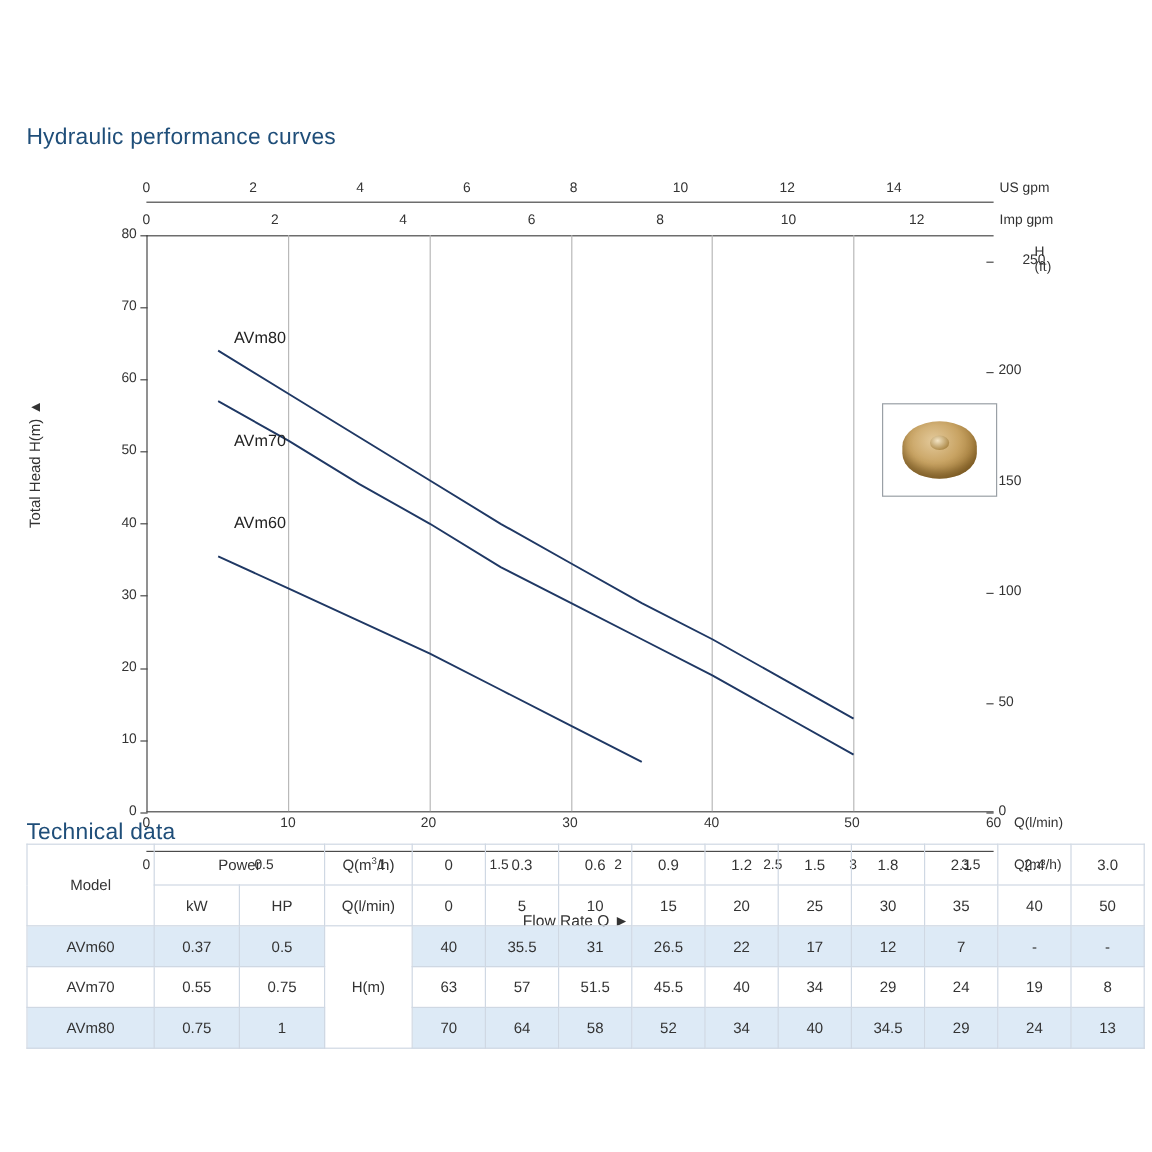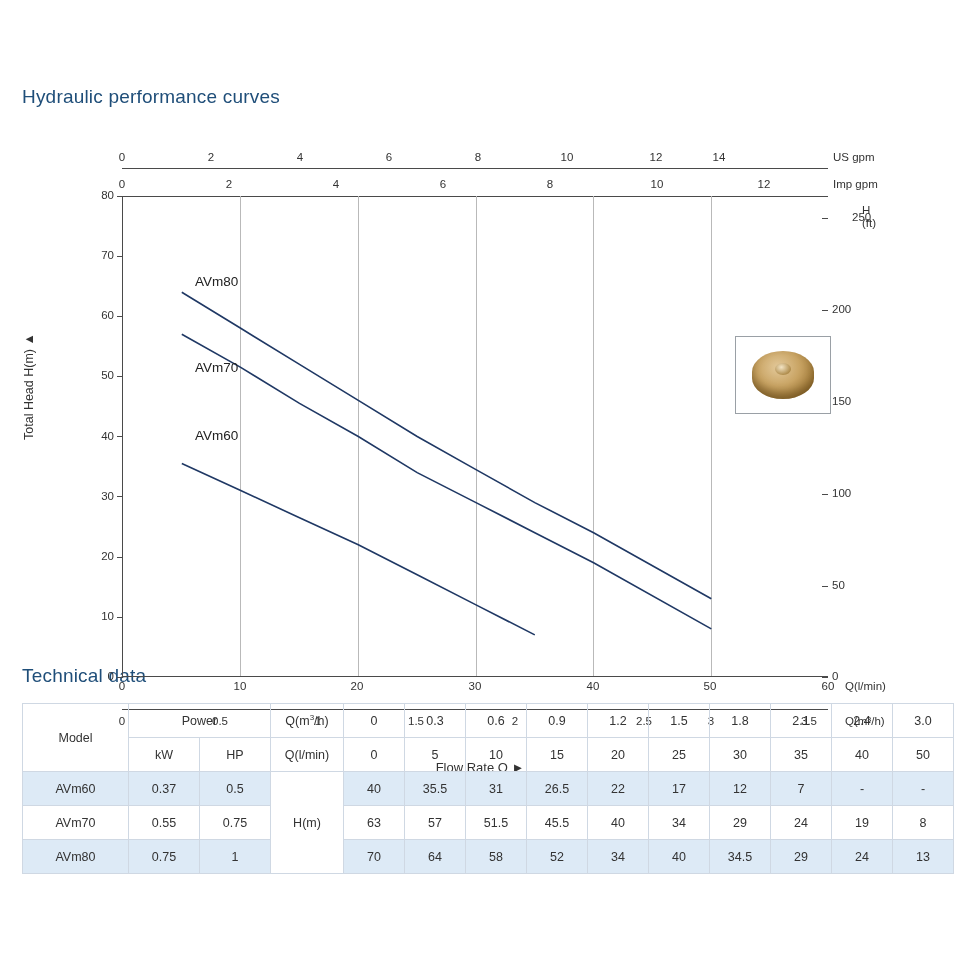--- a/index.html
+++ b/index.html
@@ -10,20 +10,21 @@
     color:#333;
     position:relative;
     overflow:hidden;
   }
   .section-title{
     position:absolute;
     color:#1f4e79;
     font-size:19px;
     font-weight:400;
     letter-spacing:.2px;
+    margin-top:18px;
   }
   #title-curves{left:22px;top:86px;}
   #title-tech{left:22px;top:665px;}
 
   
   #chart-area{
     position:absolute;
     left:0;top:140px;
     width:960px;height:510px;
   }
@@ -122,21 +123,21 @@
   <div class="top-axis-line" style="left:122px;top:28px;width:706px;"></div>
   <div class="top-axis-line" style="left:122px;top:56px;width:706px;"></div>
 
   <div class="tick-lbl" style="left:122px;top:11px;">0</div>
   <div class="tick-lbl" style="left:211px;top:11px;">2</div>
   <div class="tick-lbl" style="left:300px;top:11px;">4</div>
   <div class="tick-lbl" style="left:389px;top:11px;">6</div>
   <div class="tick-lbl" style="left:478px;top:11px;">8</div>
   <div class="tick-lbl" style="left:567px;top:11px;">10</div>
   <div class="tick-lbl" style="left:656px;top:11px;">12</div>
-  <div class="tick-lbl" style="left:719px;top:11px;">14</div>
+  <div class="tick-lbl" style="left:745px;top:11px;">14</div>
   <div class="axis-name" style="left:833px;top:11px;">US gpm</div>
 
   <div class="tick-lbl" style="left:122px;top:38px;">0</div>
   <div class="tick-lbl" style="left:229px;top:38px;">2</div>
   <div class="tick-lbl" style="left:336px;top:38px;">4</div>
   <div class="tick-lbl" style="left:443px;top:38px;">6</div>
   <div class="tick-lbl" style="left:550px;top:38px;">8</div>
   <div class="tick-lbl" style="left:657px;top:38px;">10</div>
   <div class="tick-lbl" style="left:764px;top:38px;">12</div>
   <div class="axis-name" style="left:833px;top:38px;">Imp gpm</div>

